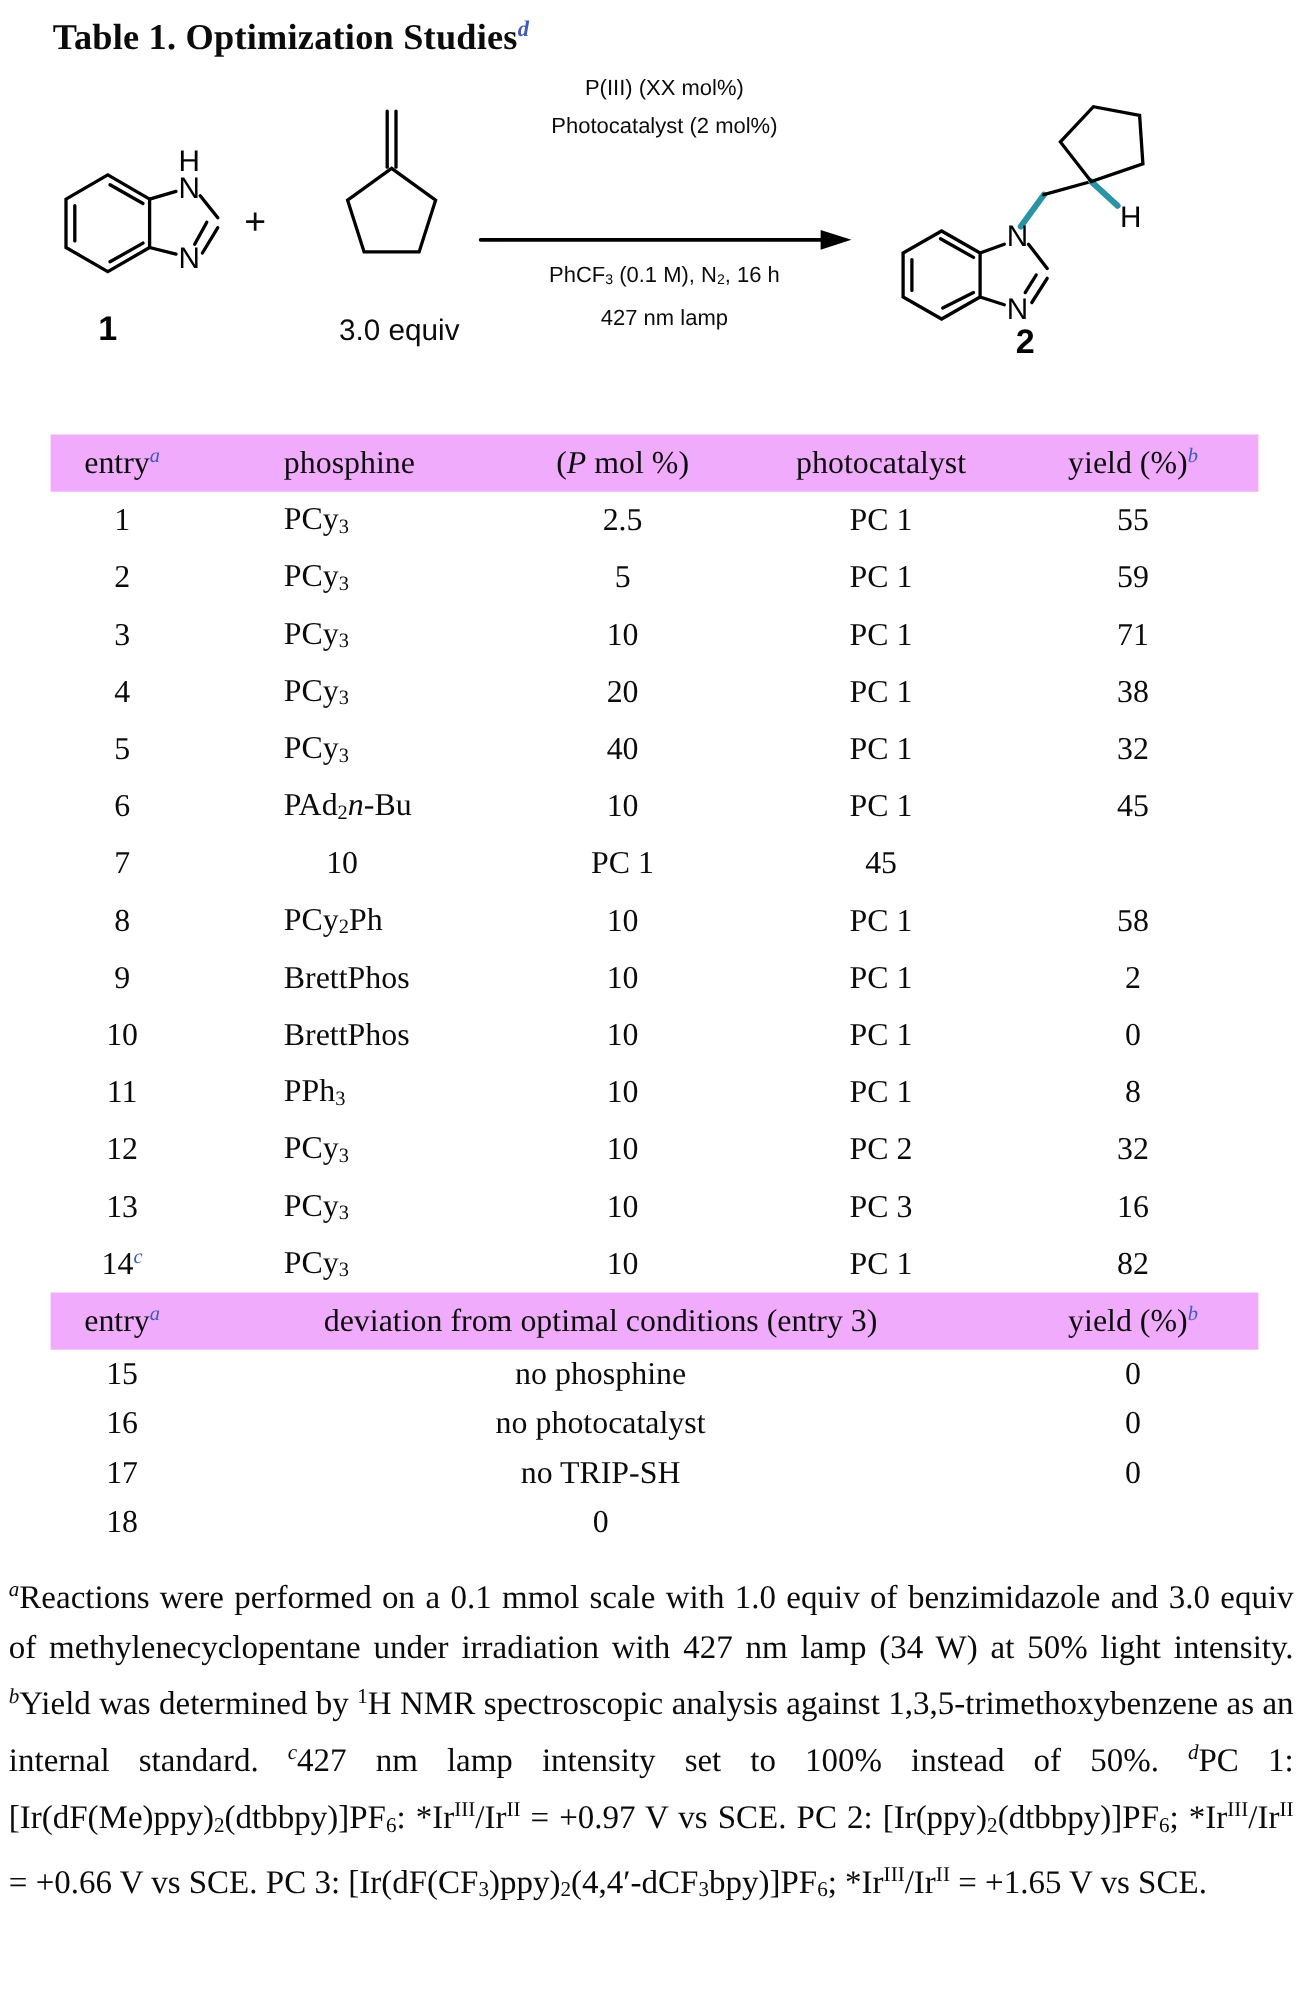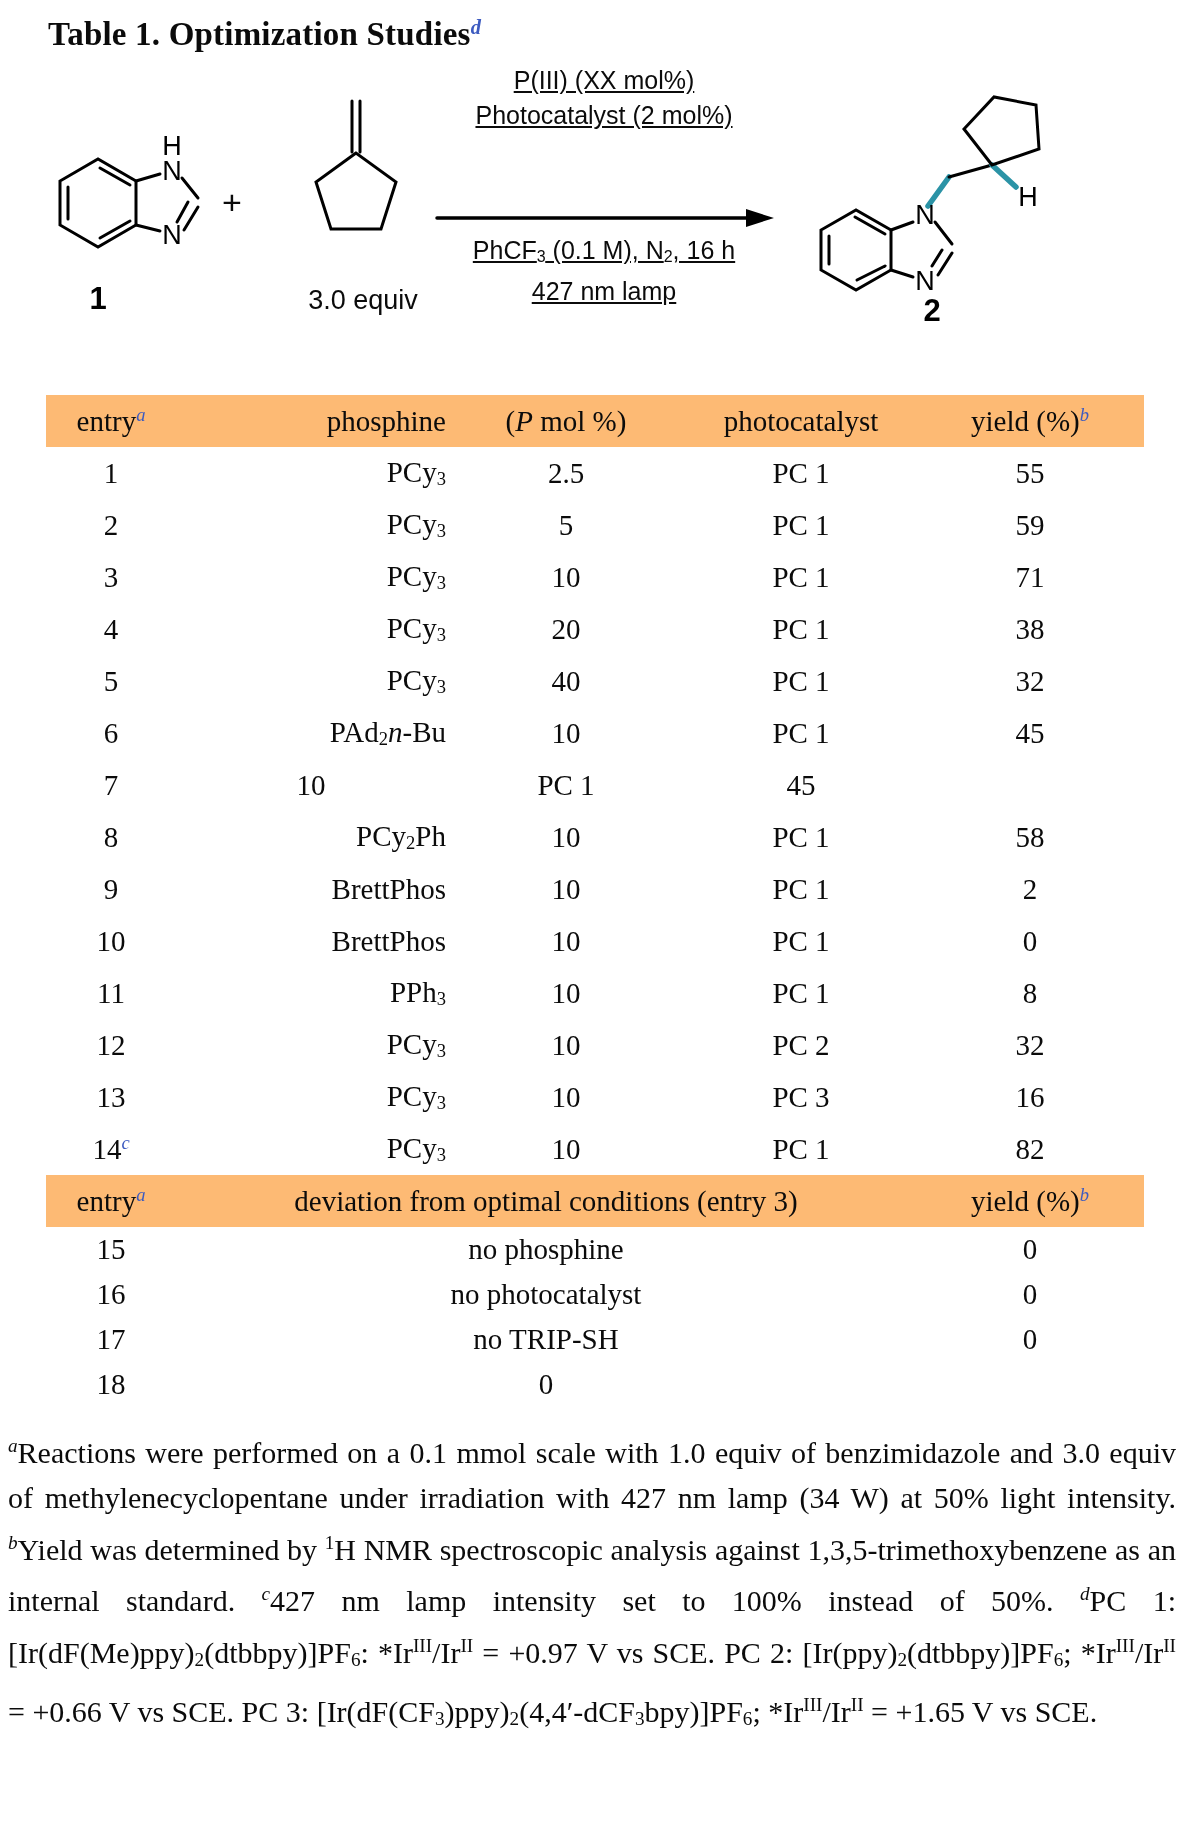--- a/index.html
+++ b/index.html
@@ -10,39 +10,39 @@
   .title { margin:16px 0 0 48px; font-size:33px; font-weight:bold; letter-spacing:0.2px; }
   .title sup { color:#3d5bc0; font-style:italic; font-size:0.62em; vertical-align:0.55em; }
 
   
   .scheme { position:relative; height:324px; margin-top:4px;
             font-family:"Liberation Sans","DejaVu Sans",sans-serif; }
   .scheme svg { position:absolute; overflow:visible; }
   .scheme svg line, .scheme svg path { stroke:#000; stroke-width:3; fill:none; stroke-linecap:round; }
   .scheme svg text { font-family:"Liberation Sans","DejaVu Sans",sans-serif; font-size:27px; fill:#000; text-anchor:middle; }
   .scheme svg text.cmpd { font-size:31px; font-weight:bold; }
-  .cond { position:absolute; left:420px; width:368px; text-align:center; font-size:25px; line-height:35px;text-decoration:underline; }
+  .cond { position:absolute; left:420px; width:368px; text-align:center; font-size:20px; line-height:35px; }
   .cond-above { top:6px; }
   .cond-below { top:176px; }
   .plus { position:absolute; left:212px; top:126px; width:40px; text-align:center; font-size:34px; }
   .equiv { position:absolute; left:258px; top:228px; width:210px; text-align:center; font-size:27px; }
   .arrow { position:absolute; left:436px; top:148px; }
   .arrow polygon { fill:#000; stroke:none; }
   .hl { stroke-width:5.5 !important; }
 
   
   .tbl { width:1098px; margin:14px 0 0 46px; font-size:29px; }
   .grid5 { display:grid; grid-template-columns:130px 270px 240px 230px 228px; align-items:center; }
   .grid3 { display:grid; grid-template-columns:130px 740px 228px; align-items:center; }
-  .band { background:#fdba74; height:52px; }
+  .band { background:#f0abfc; height:52px; }
   .tr { height:52px; }
   .tr2 { height:45px; }
   .td { white-space:nowrap; }
   .c { text-align:center; }
-  .l { text-align:right; padding-left:82px; }
+  .l { text-align:left; padding-left:82px; }
   .tbl sup { color:#3d5bc0; font-style:italic; font-size:0.64em; vertical-align:0.55em; }
   sub { font-size:0.64em; vertical-align:-0.18em; }
   b { font-weight:normal; }
 
   
   .fn { margin:16px 8px 0 8px; font-size:30px; line-height:45px; text-align:justify; }
   .fn sup { font-size:0.64em; vertical-align:0.55em; }
 </style>
 </head>
 <body>

